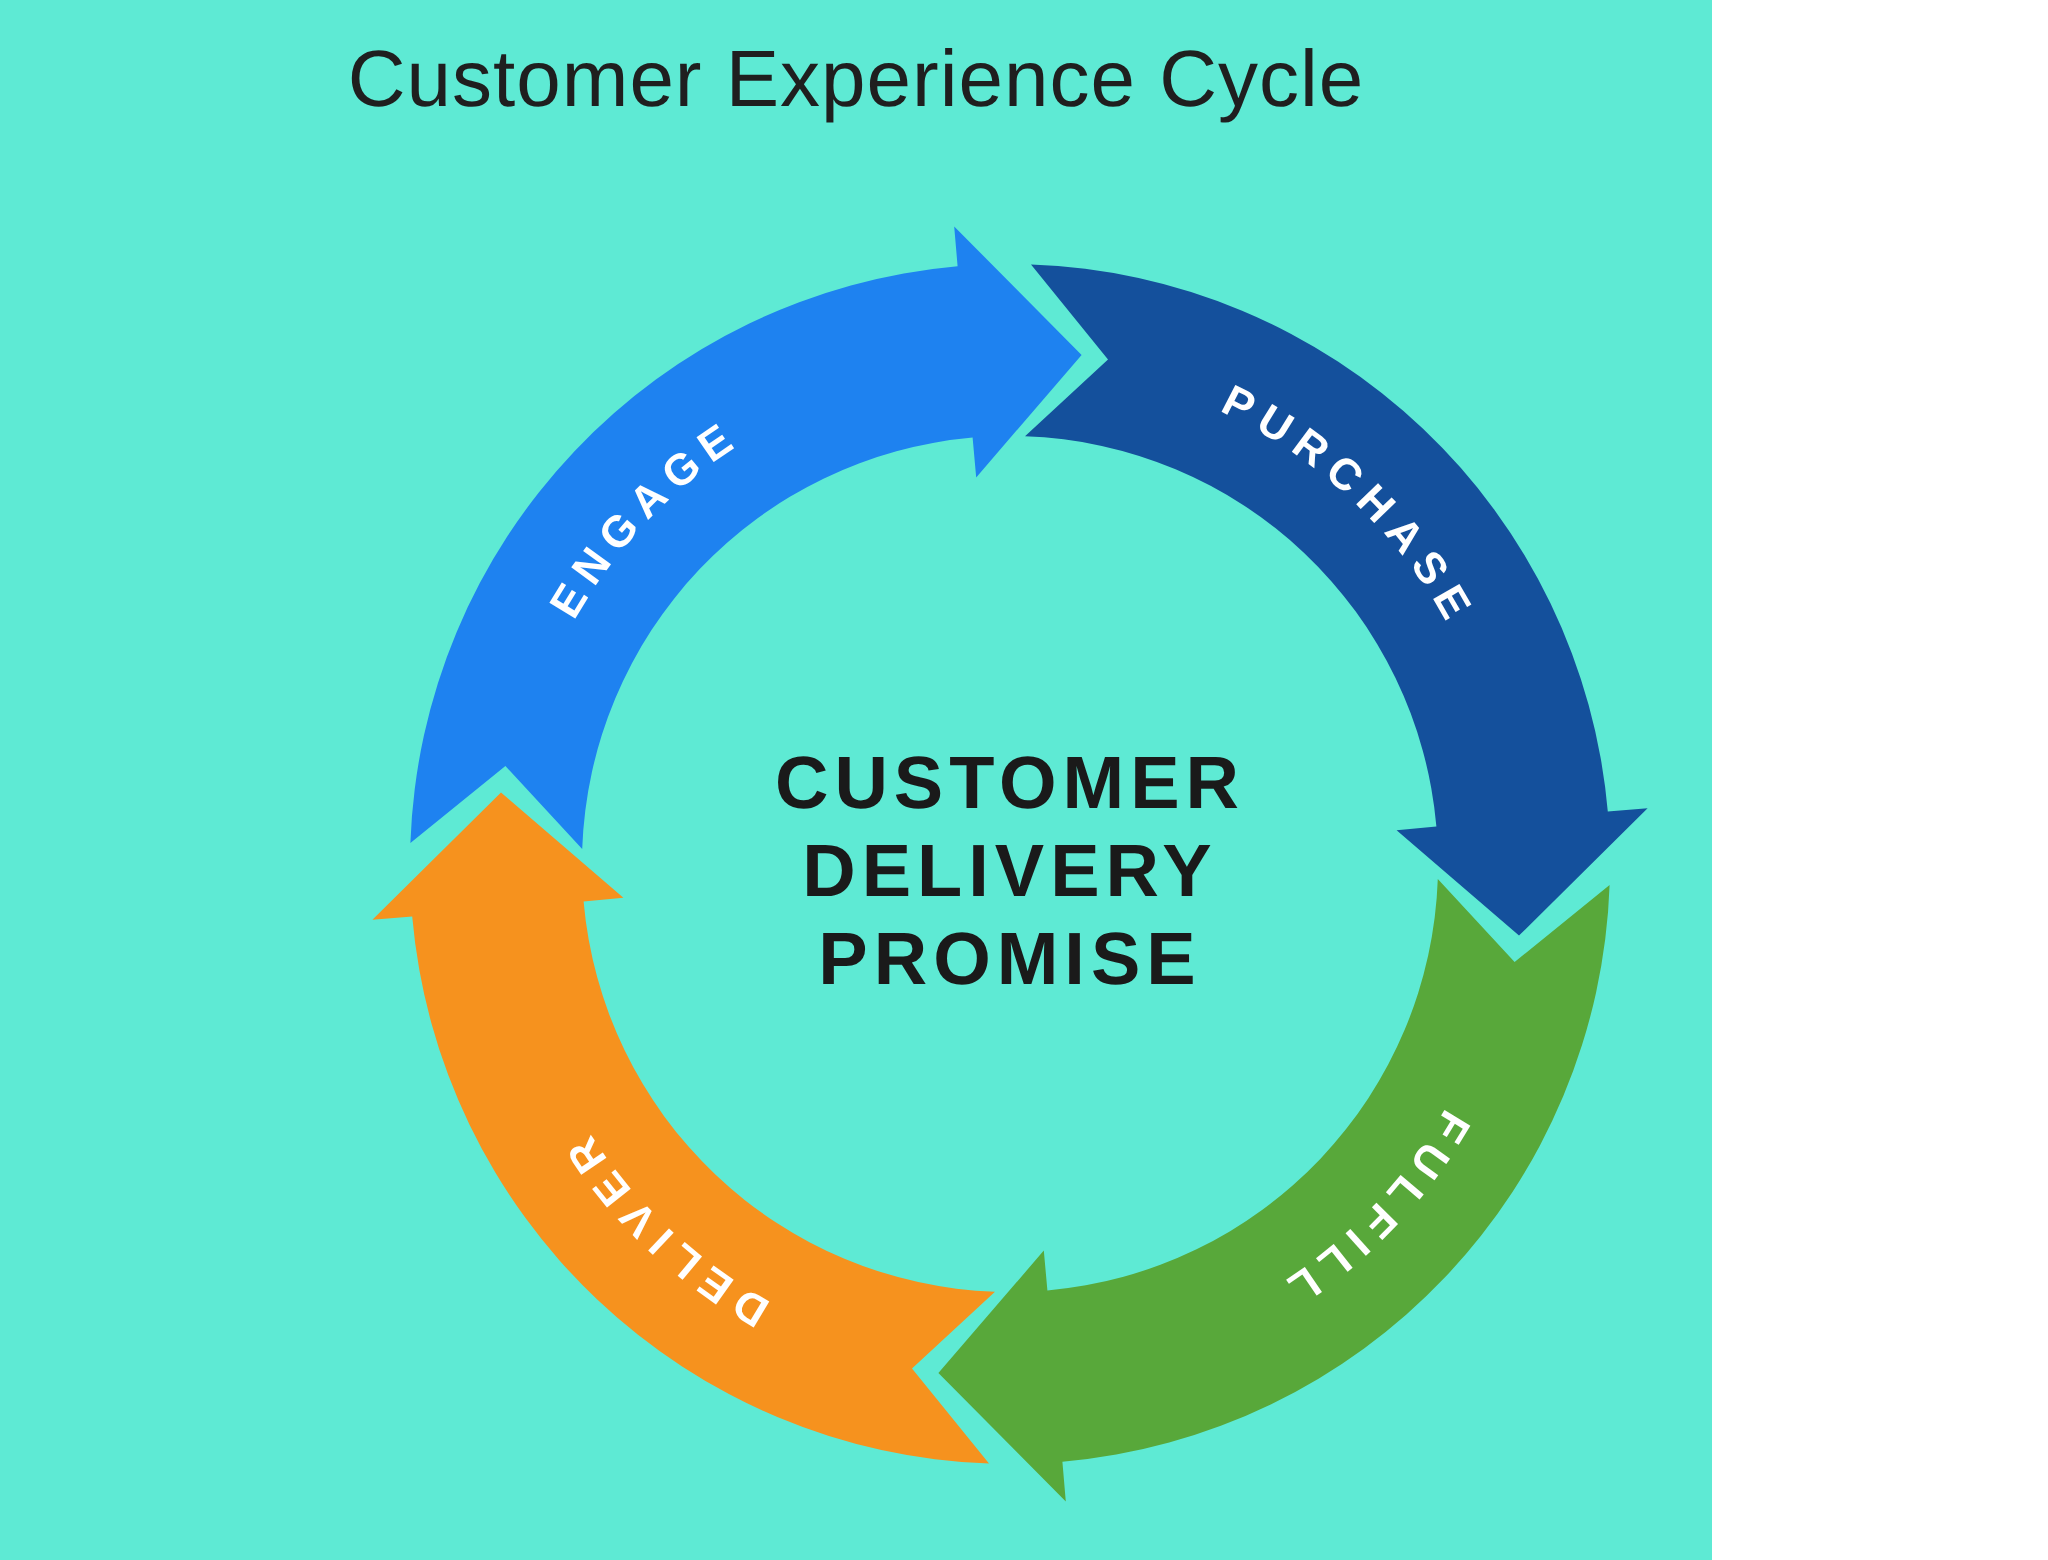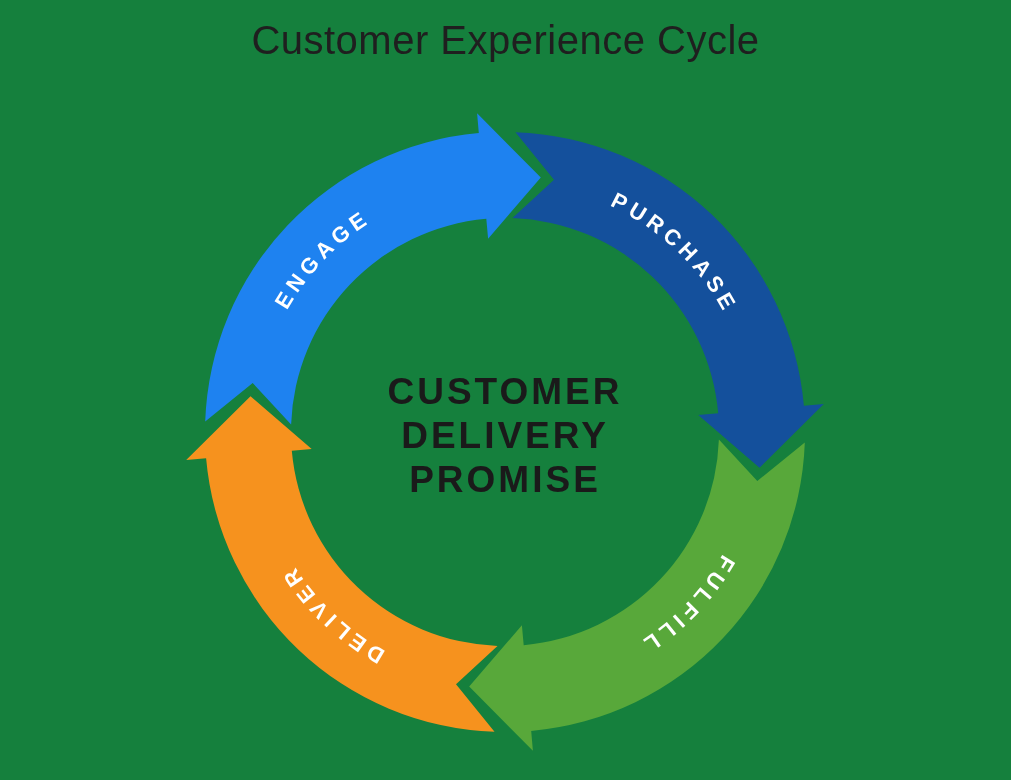--- a/index.html
+++ b/index.html
@@ -6,23 +6,23 @@
     margin: 0;
     padding: 0;
     width: 1024px;
     height: 780px;
     background: #ffffff;
     overflow: hidden;
     font-family: "Liberation Sans", sans-serif;
   }
   .page {
     position: relative;
-    width: 1011px;
+    width: 856px;
     height: 780px;
-    background: #15803d;
+    background: #5eead4;
   }
   h1.diagram-title {
     position: absolute;
     top: 18px;
     left: 0;
     width: 100%;
     margin: 0;
     text-align: center;
     font-size: 40px;
     font-weight: 500;

